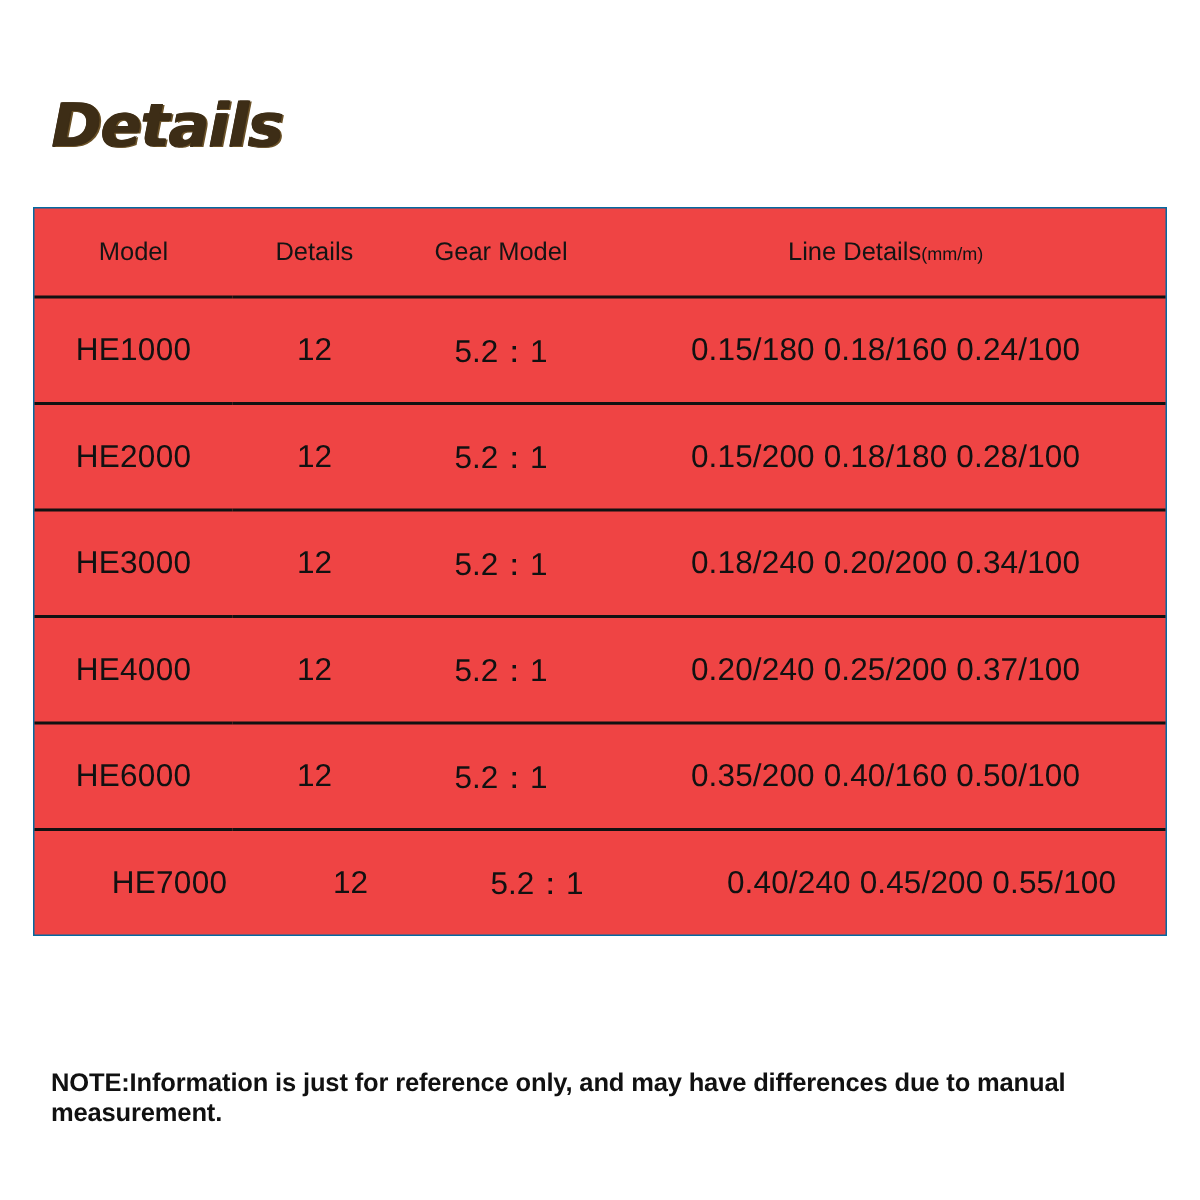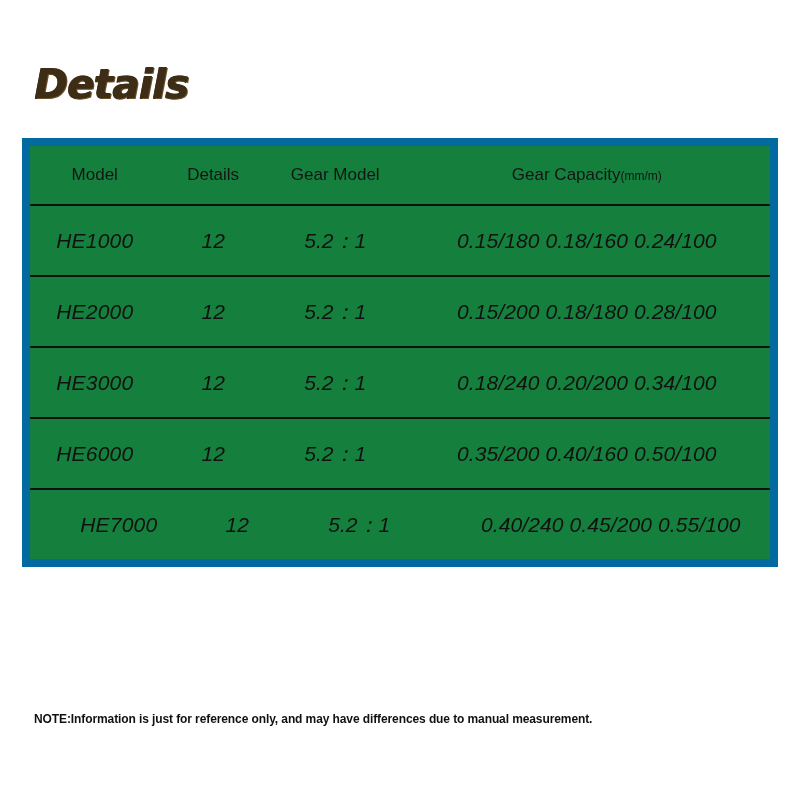--- a/index.html
+++ b/index.html
@@ -42,23 +42,23 @@
       2px 1px 0 #6b5228,
       0 1px 0 #3d2d16;
   }
 
   
   .table-box {
     position: absolute;
     left: 22px;
     top: 138px;
     width: 756px;
-    border: 8px solid #0369a1;
+    border: 1px solid #0369a1;
     box-sizing: border-box;
-    background: #15803d;
+    background: #ef4444;
   }
   table.details {
     width: 100%;
     border-collapse: collapse;
     table-layout: fixed;
   }
   table.details th,
   table.details td {
     border-bottom: 2px solid #111111;
     text-align: center;
@@ -82,33 +82,32 @@
   }
   .hdr-sub {
     font-size: 12px;
     vertical-align: baseline;
   }
 
   tbody td {
     height: 69px;
     font-size: 21px;
     color: #111111;
-    font-style: italic;
   }
   td.model { font-size: 21px; letter-spacing: 0.2px; }
   td.bearings { font-size: 21px; }
   td.gear { font-size: 21px; }
   td.line { font-size: 21px; letter-spacing: 0.1px; }
 
   
   .note {
     position: absolute;
     left: 34px;
     top: 712px;
-    font-size: 12px;
+    font-size: 17px;
     font-weight: bold;
     color: #111111;
     letter-spacing: -0.1px;
   }
 </style>
 </head>
 <body>
 
 <div class="page">
 
@@ -122,21 +121,21 @@
         <col class="col-model">
         <col class="col-bear">
         <col class="col-gear">
         <col class="col-line">
       </colgroup>
       <thead>
         <tr>
           <th>Model</th>
           <th>Details</th>
           <th>Gear Model</th>
-          <th><span>Gear Capacity</span><span class="hdr-sub">(mm/m)</span></th>
+          <th><span>Line Details</span><span class="hdr-sub">(mm/m)</span></th>
         </tr>
       </thead>
       <tbody>
         <tr>
           <td class="model">HE1000</td>
           <td class="bearings">12</td>
           <td class="gear">5.2：1</td>
           <td class="line">0.15/180 0.18/160 0.24/100</td>
         </tr>
         <tr>
@@ -145,20 +144,26 @@
           <td class="gear">5.2：1</td>
           <td class="line">0.15/200 0.18/180 0.28/100</td>
         </tr>
         <tr>
           <td class="model">HE3000</td>
           <td class="bearings">12</td>
           <td class="gear">5.2：1</td>
           <td class="line">0.18/240 0.20/200 0.34/100</td>
         </tr>
         <tr>
+          <td class="model">HE4000</td>
+          <td class="bearings">12</td>
+          <td class="gear">5.2：1</td>
+          <td class="line">0.20/240 0.25/200 0.37/100</td>
+        </tr>
+        <tr>
           <td class="model">HE6000</td>
           <td class="bearings">12</td>
           <td class="gear">5.2：1</td>
           <td class="line">0.35/200 0.40/160 0.50/100</td>
         </tr>
         <tr>
           <td class="model">HE7000</td>
           <td class="bearings">12</td>
           <td class="gear">5.2：1</td>
           <td class="line">0.40/240 0.45/200 0.55/100</td>

